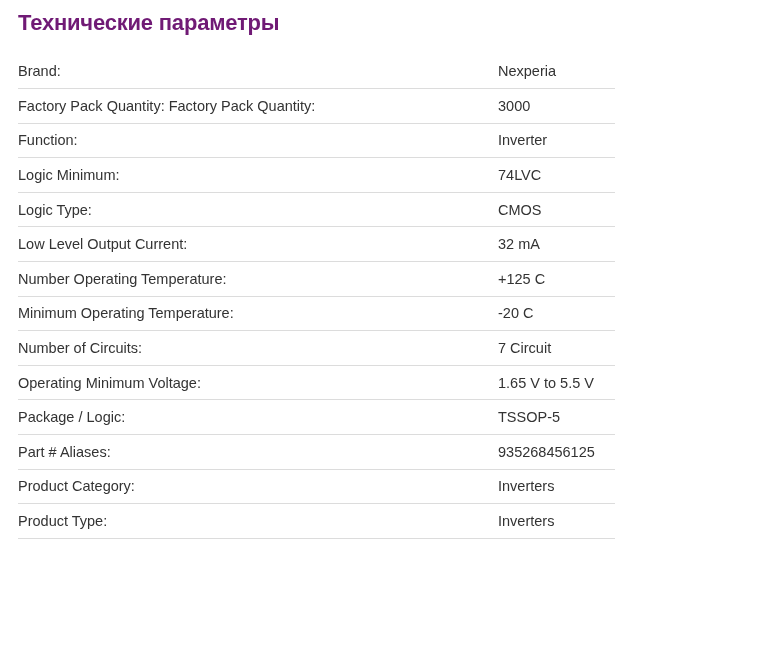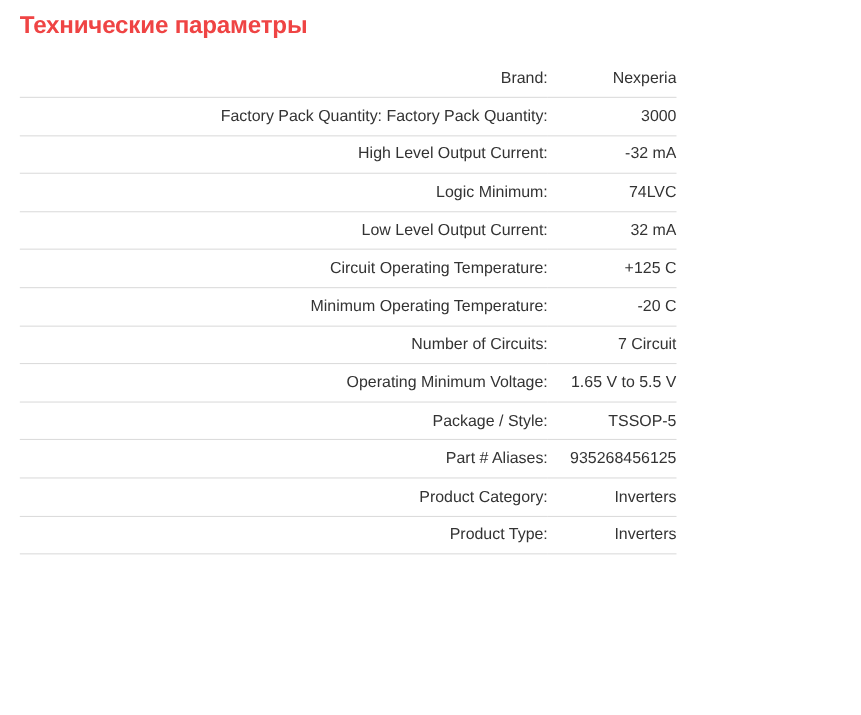--- a/index.html
+++ b/index.html
@@ -15,32 +15,31 @@
     overflow: hidden;
   }
   .page {
     width: 783px;
     box-sizing: border-box;
     padding: 0 18px;
   }
   .spec-title {
     font-size: 22px;
     font-weight: bold;
-    color: #ef4444;
+    color: #701a75;
     margin: 10px 0 18px 0;
     letter-spacing: -0.2px;
   }
   table.spec-table {
     border-collapse: collapse;
     width: 597px;
     table-layout: fixed;
   }
   table.spec-table tr {
     height: 34.6px;
-    text-align: right;
   }
   table.spec-table td {
     border-bottom: 1px solid #dcdcdc;
     font-size: 14.5px;
     color: #333333;
     vertical-align: middle;
     padding: 0;
     white-space: nowrap;
     overflow: hidden;
   }
@@ -62,49 +61,53 @@
     <tbody>
         <tr>
           <td class="spec-name">Brand:</td>
           <td class="spec-value">Nexperia</td>
         </tr>
         <tr>
           <td class="spec-name">Factory Pack Quantity: Factory Pack Quantity:</td>
           <td class="spec-value">3000</td>
         </tr>
         <tr>
-          <td class="spec-name">High Level Output Current:</td>
-          <td class="spec-value">-32 mA</td>
+          <td class="spec-name">Function:</td>
+          <td class="spec-value">Inverter</td>
         </tr>
         <tr>
           <td class="spec-name">Logic Minimum:</td>
           <td class="spec-value">74LVC</td>
         </tr>
         <tr>
+          <td class="spec-name">Logic Type:</td>
+          <td class="spec-value">CMOS</td>
+        </tr>
+        <tr>
           <td class="spec-name">Low Level Output Current:</td>
           <td class="spec-value">32 mA</td>
         </tr>
         <tr>
-          <td class="spec-name">Circuit Operating Temperature:</td>
+          <td class="spec-name">Number Operating Temperature:</td>
           <td class="spec-value">+125 C</td>
         </tr>
         <tr>
           <td class="spec-name">Minimum Operating Temperature:</td>
           <td class="spec-value">-20 C</td>
         </tr>
         <tr>
           <td class="spec-name">Number of Circuits:</td>
           <td class="spec-value">7 Circuit</td>
         </tr>
         <tr>
           <td class="spec-name">Operating Minimum Voltage:</td>
           <td class="spec-value">1.65 V to 5.5 V</td>
         </tr>
         <tr>
-          <td class="spec-name">Package / Style:</td>
+          <td class="spec-name">Package / Logic:</td>
           <td class="spec-value">TSSOP-5</td>
         </tr>
         <tr>
           <td class="spec-name">Part # Aliases:</td>
           <td class="spec-value">935268456125</td>
         </tr>
         <tr>
           <td class="spec-name">Product Category:</td>
           <td class="spec-value">Inverters</td>
         </tr>

